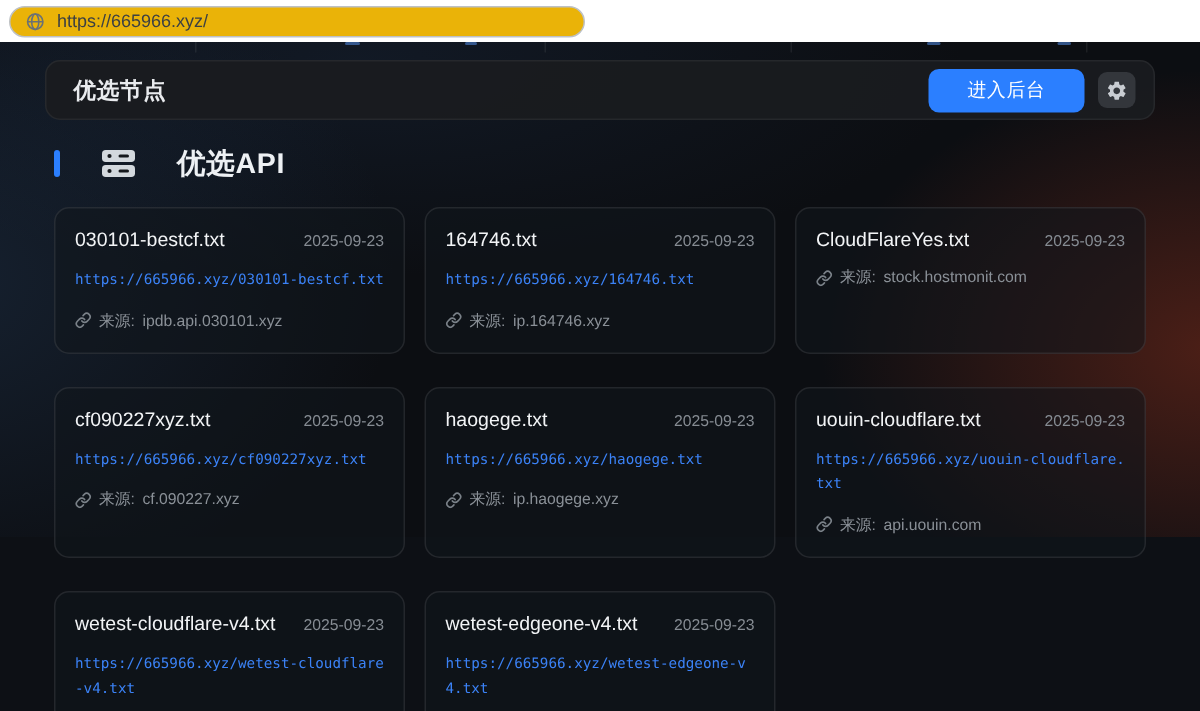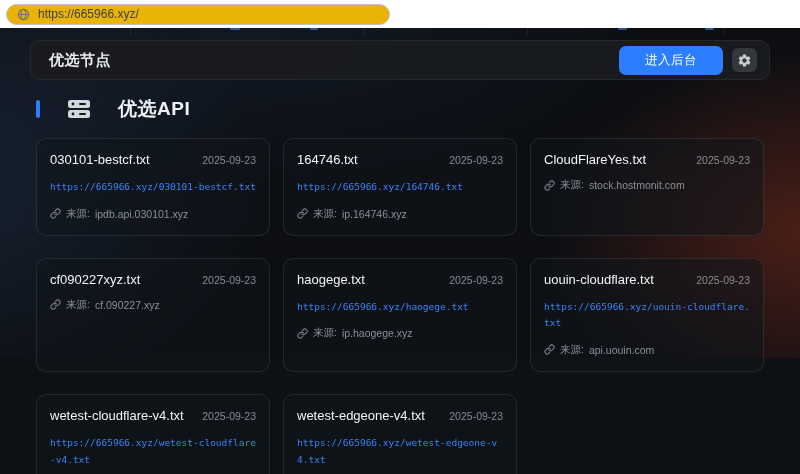--- a/index.html
+++ b/index.html
@@ -184,20 +184,21 @@
         <span>来源:</span>
         <span>stock.hostmonit.com</span>
       </div>
     </div>
 
     <div class="card">
       <div class="card-head">
         <span class="card-title">cf090227xyz.txt</span>
         <span class="card-date">2025-09-23</span>
       </div>
+      <a class="card-url">https://665966.xyz/cf090227xyz.txt</a>
       <div class="card-source">
         <svg width="11" height="11" viewBox="0 0 24 24" fill="none" stroke="currentColor" stroke-width="2.4" stroke-linecap="round">
             <path d="M10 13a5 5 0 0 0 7.54.54l3-3a5 5 0 0 0-7.07-7.07l-1.72 1.71"></path>
             <path d="M14 11a5 5 0 0 0-7.54-.54l-3 3a5 5 0 0 0 7.07 7.07l1.71-1.71"></path>
           </svg>
         <span>来源:</span>
         <span>cf.090227.xyz</span>
       </div>
     </div>
 

